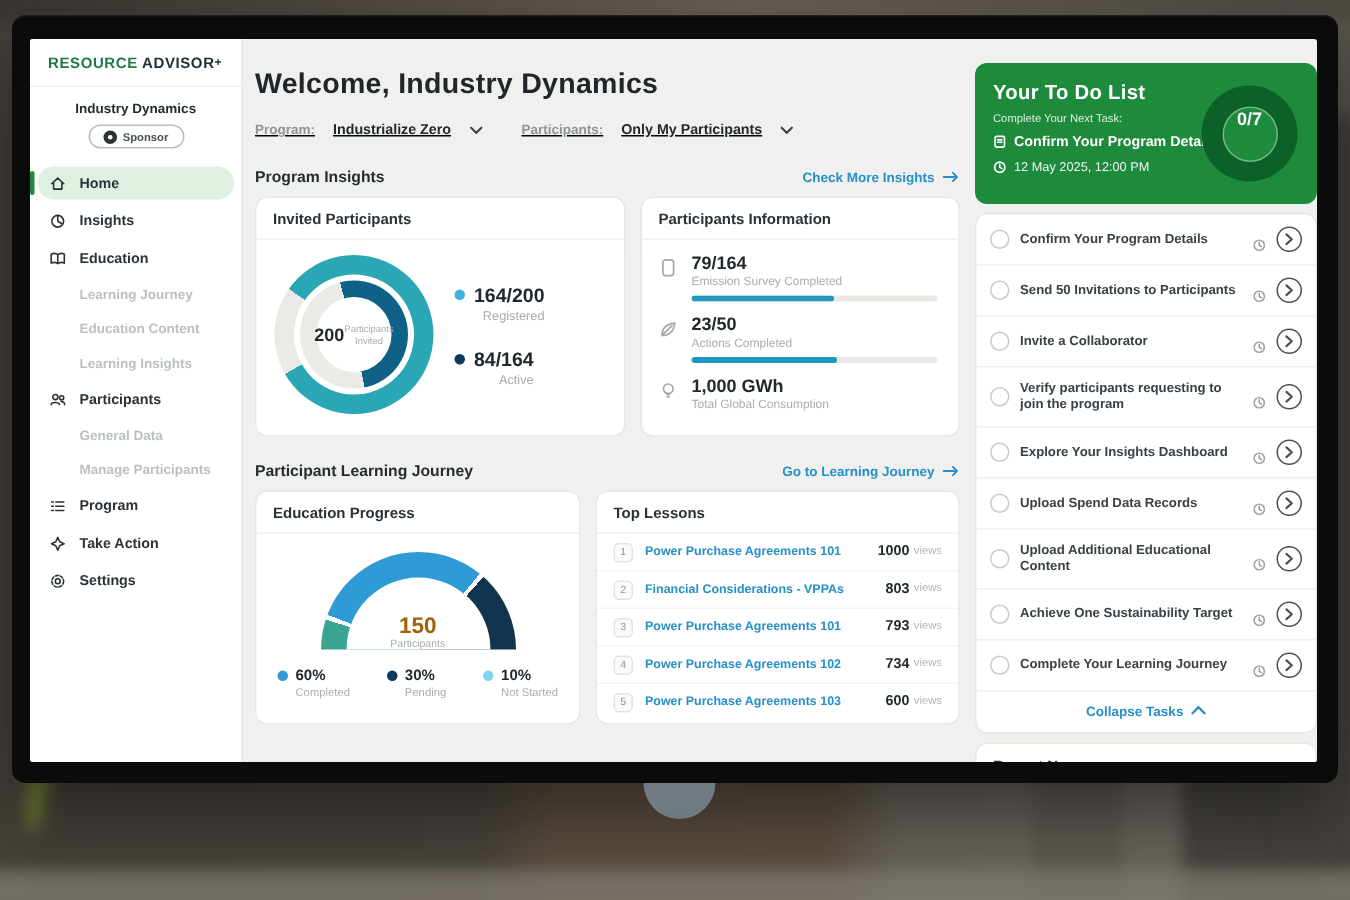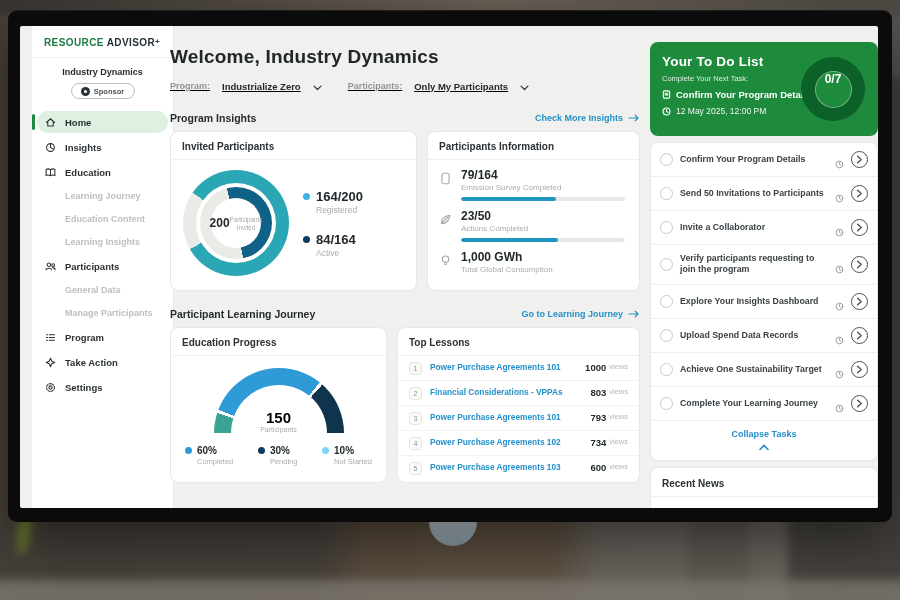--- a/index.html
+++ b/index.html
@@ -20,21 +20,21 @@
 
   .stand { position:absolute; left:429px; top:498px; width:48px; height:48px; border-radius:50%;
     background:linear-gradient(180deg,#e8eef2 0%,#b9c7cf 55%,#8fa0ab 100%); z-index:1; }
 
   .monitor { position:absolute; left:8px; top:10px; width:884px; height:512px; background:#0b0b0c;
     border-radius:9px; z-index:2; box-shadow:0 22px 55px rgba(0,0,0,.5), inset 0 1px 0 rgba(255,255,255,.08); }
   .screen { position:absolute; left:12px; top:16px; width:858px; height:482px; background:#f0f0ee;
     border-radius:2px; overflow:hidden; }
 
   
-  .sidebar { position:absolute; left:12px; top:0; bottom:0; width:142px; background:#ffffff; border-right:1px solid #e7e7e4; }
+  .sidebar { position:absolute; left:0; top:0; bottom:0; width:142px; background:#ffffff; border-right:1px solid #e7e7e4; }
   .brand { padding:11px 12px 9px; border-bottom:1px solid #efefec; font-size:10px; font-weight:800; letter-spacing:.4px; white-space:nowrap; }
   .brand .b1 { color:#1e7a44; } .brand .b2 { color:#20303a; } .brand .plus { color:#20303a; font-size:8px; vertical-align:top; }
   .org { text-align:center; font-size:9px; font-weight:800; color:#252c30; margin-top:9px; }
   .sponsor { margin:6px auto 0; width:64px; height:16px; border:1px solid #b9bdbd; border-radius:9px;
     display:flex; align-items:center; justify-content:center; gap:4px; background:#fff; }
   .sponsor .sp-ic { width:9px; height:9px; border-radius:50%; background:#2b3236; position:relative; }
   .sponsor .sp-ic::after { content:""; position:absolute; left:3px; top:3px; width:3px; height:3px; border-radius:50%; background:#fff; }
   .sponsor span { font-size:7.5px; color:#4a5154; font-weight:600; }
   .nav { margin-top:12px; }
   .nav-item { display:flex; align-items:center; gap:8px; height:22px; margin:3px 5px; padding:0 7px;
@@ -66,21 +66,21 @@
   .inv-body { display:flex; align-items:center; padding:10px 8px 0 12px; }
   .donut { position:relative; width:106px; height:106px; }
   .donut-outer { position:absolute; inset:0; border-radius:50%; }
   .donut-mid { position:absolute; inset:13px; border-radius:50%; background:#fff; }
   .donut-inner { position:absolute; inset:17px; border-radius:50%; }
   .donut-hole { position:absolute; inset:28px; border-radius:50%; background:#fff; display:flex; flex-direction:row;
     align-items:center; justify-content:center; text-align:center; }
   .donut-hole .dv { font-size:12px; font-weight:800; color:#22292c; }
   .donut-hole .dl { font-size:6.3px; color:#a7abad; line-height:1.25; margin-top:1px; width:44px; }
   .inv-legend { margin-left:14px; display:flex; flex-direction:column; gap:17px; }
-  .leg-item { display:flex; gap:6px; }
+  .leg-item { display:flex; gap:6px;text-align:right; }
   .dot { width:7px; height:7px; border-radius:50%; margin-top:4px; flex:0 0 7px; }
   .leg-item .lv { font-size:13px; font-weight:800; color:#22292c; }
   .leg-item .ll { font-size:8.5px; color:#a7abad; margin-top:1px; }
 
   
   .card-info { flex:1; height:160px; }
   .info-item { padding:8px 12px 0 10px; }
   .info-top { display:flex; gap:8px; }
   .info-ic { width:15px; height:15px; flex:0 0 15px; margin-top:3px; }
   .info-ic svg { width:15px; height:15px; stroke:#a3a8aa; fill:none; stroke-width:1.2; stroke-linecap:round; stroke-linejoin:round; }
@@ -88,21 +88,21 @@
   .info-lab { font-size:8px; color:#a8acae; margin-top:1px; }
   .info-bar { margin:5px 2px 0 23px; height:4px; border-radius:2px; background:#e8e8e5; overflow:hidden; }
   .info-fill { height:100%; border-radius:2px; background:#1f97c0; }
 
   
   .card-edu { width:217px; height:156px; }
   .gauge-wrap { width:130px; height:65px; margin:12px auto 0; position:relative; overflow:hidden; }
   .gauge-arc { position:absolute; left:0; top:0; width:130px; height:130px; border-radius:50%; }
   .gauge-hole { position:absolute; left:17px; top:17px; width:96px; height:96px; border-radius:50%; background:#fff; }
   .gauge-txt { position:absolute; left:0; right:0; bottom:0; text-align:center; }
-  .gauge-txt .gv { font-size:15px; font-weight:800; color:#000000; }
+  .gauge-txt .gv { font-size:15px; font-weight:800; color:#a16207; }
   .gauge-txt .gl { font-size:7px; color:#a8acae; }
   .edu-legend { display:flex; justify-content:space-between; padding:12px 14px 0 14px; }
   .edu-leg-item { display:flex; gap:5px; }
   .edu-leg-item .dot { margin-top:2px; }
   .edu-leg-item .ev { font-size:10px; font-weight:800; color:#22292c; }
   .edu-leg-item .el { font-size:7.5px; color:#a8acae; margin-top:1px; }
 
   
   .card-lessons { flex:1; height:156px; }
   .lesson { display:flex; padding:5.5px 11px; border-bottom:1px solid #f3f3f0; }
@@ -130,21 +130,21 @@
   .tasks-card { background:#fff; border:1px solid #e7e7e4; border-radius:8px; margin-top:6px; }
   .task-row { display:flex; align-items:center; gap:7px; padding:8px 9px; border-bottom:1px solid #efefec; cursor:pointer; }
   .task-check { width:13px; height:13px; flex:0 0 13px; border:1.4px solid #c7cbcb; border-radius:50%; background:#fff; }
   .task-label { flex:1; font-size:8.8px; font-weight:600; color:#3a4145; line-height:1.3; }
   .task-clock { width:9px; height:9px; flex:0 0 9px; }
   .task-clock svg, .collapse svg { width:9px; height:9px; stroke:#9aa0a3; fill:none; stroke-width:1.1; stroke-linecap:round; }
   .task-go { width:17px; height:17px; flex:0 0 17px; border:1.4px solid #4a5154; border-radius:50%;
     display:flex; align-items:center; justify-content:center; }
   .task-go svg { width:7px; height:9px; stroke:#4a5154; fill:none; stroke-width:1.6; stroke-linecap:round; stroke-linejoin:round; }
   .collapse { display:flex; align-items:center; justify-content:center; gap:5px; padding:8px 0 9px;
-    font-size:9px; font-weight:800; color:#2590c9; cursor:pointer;flex-direction:column; }
+    font-size:9px; font-weight:800; color:#2590c9; cursor:pointer; }
   .collapse svg { stroke:#2590c9; stroke-width:1.6; width:10px; height:7px; }
 
   .news-card { background:#fff; border:1px solid #e7e7e4; border-radius:8px; margin-top:6px; height:56px; }
   .news-title { font-size:10px; font-weight:800; color:#2b3135; padding:10px 11px 7px; border-bottom:1px solid #f0f0ed; }
 </style>
 </head>
 <body>
 
 <div class="scene">
   <div class="bg">
@@ -542,20 +542,33 @@
                   <path d="M5 2.8 V5 L6.6 6"></path>
                 </svg></span>
             <span class="task-go">
                 <svg viewBox="0 0 7 10">
                   <path d="M1.4 1.4 L5.4 5 L1.4 8.6"></path>
                 </svg>
               </span>
           </div>
           <div class="task-row">
             <span class="task-check"></span>
+            <span class="task-label">Upload Additional Educational Content</span>
+            <span class="task-clock"><svg viewBox="0 0 10 10">
+                  <circle cx="5" cy="5" r="3.8"></circle>
+                  <path d="M5 2.8 V5 L6.6 6"></path>
+                </svg></span>
+            <span class="task-go">
+                <svg viewBox="0 0 7 10">
+                  <path d="M1.4 1.4 L5.4 5 L1.4 8.6"></path>
+                </svg>
+              </span>
+          </div>
+          <div class="task-row">
+            <span class="task-check"></span>
             <span class="task-label">Achieve One Sustainability Target</span>
             <span class="task-clock"><svg viewBox="0 0 10 10">
                   <circle cx="5" cy="5" r="3.8"></circle>
                   <path d="M5 2.8 V5 L6.6 6"></path>
                 </svg></span>
             <span class="task-go">
                 <svg viewBox="0 0 7 10">
                   <path d="M1.4 1.4 L5.4 5 L1.4 8.6"></path>
                 </svg>
               </span>

